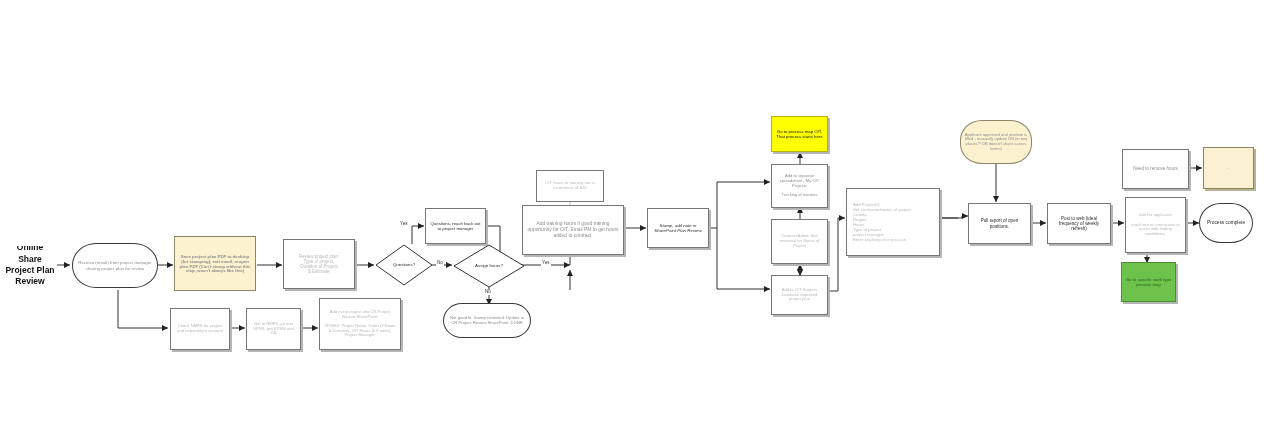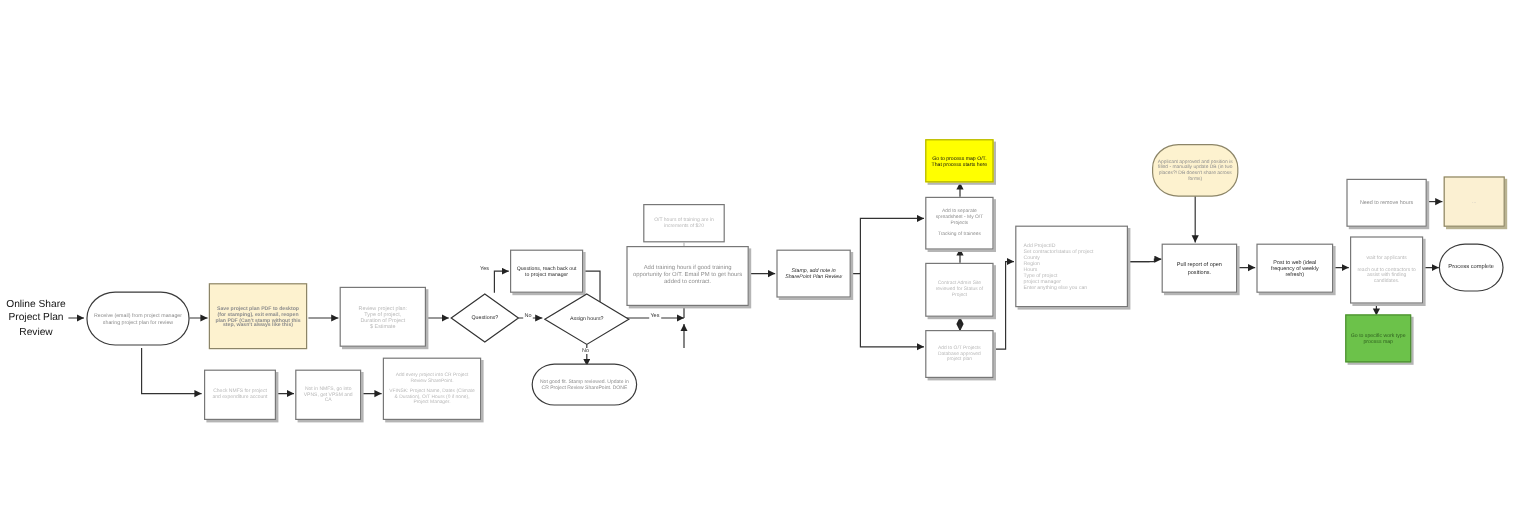--- a/index.html
+++ b/index.html
@@ -46,21 +46,21 @@
   .left   { text-align:left; justify-content:flex-start; }
   .ital   { font-style:italic; }
   .bold   { font-weight:bold; }
 
   .edgelabel{
     position:absolute; font-size:4.6px; color:#333;
     background:#fff; padding:0 1px; line-height:1;
   }
   .title{
     position:absolute; border:none; background:transparent;
-    font-size:8.5px; color:#111; text-align:center; line-height:1.35;
+    font-size:8.5px; color:#111; text-align:center; line-height:1.35;font-weight:bold;
   }
   .listnode .txt{ white-space:pre-line; }
 </style>
 </head>
 <body>
 
 <div id="canvas">
 
   <svg class="wires" viewBox="0 0 1272 421">
     <defs>

